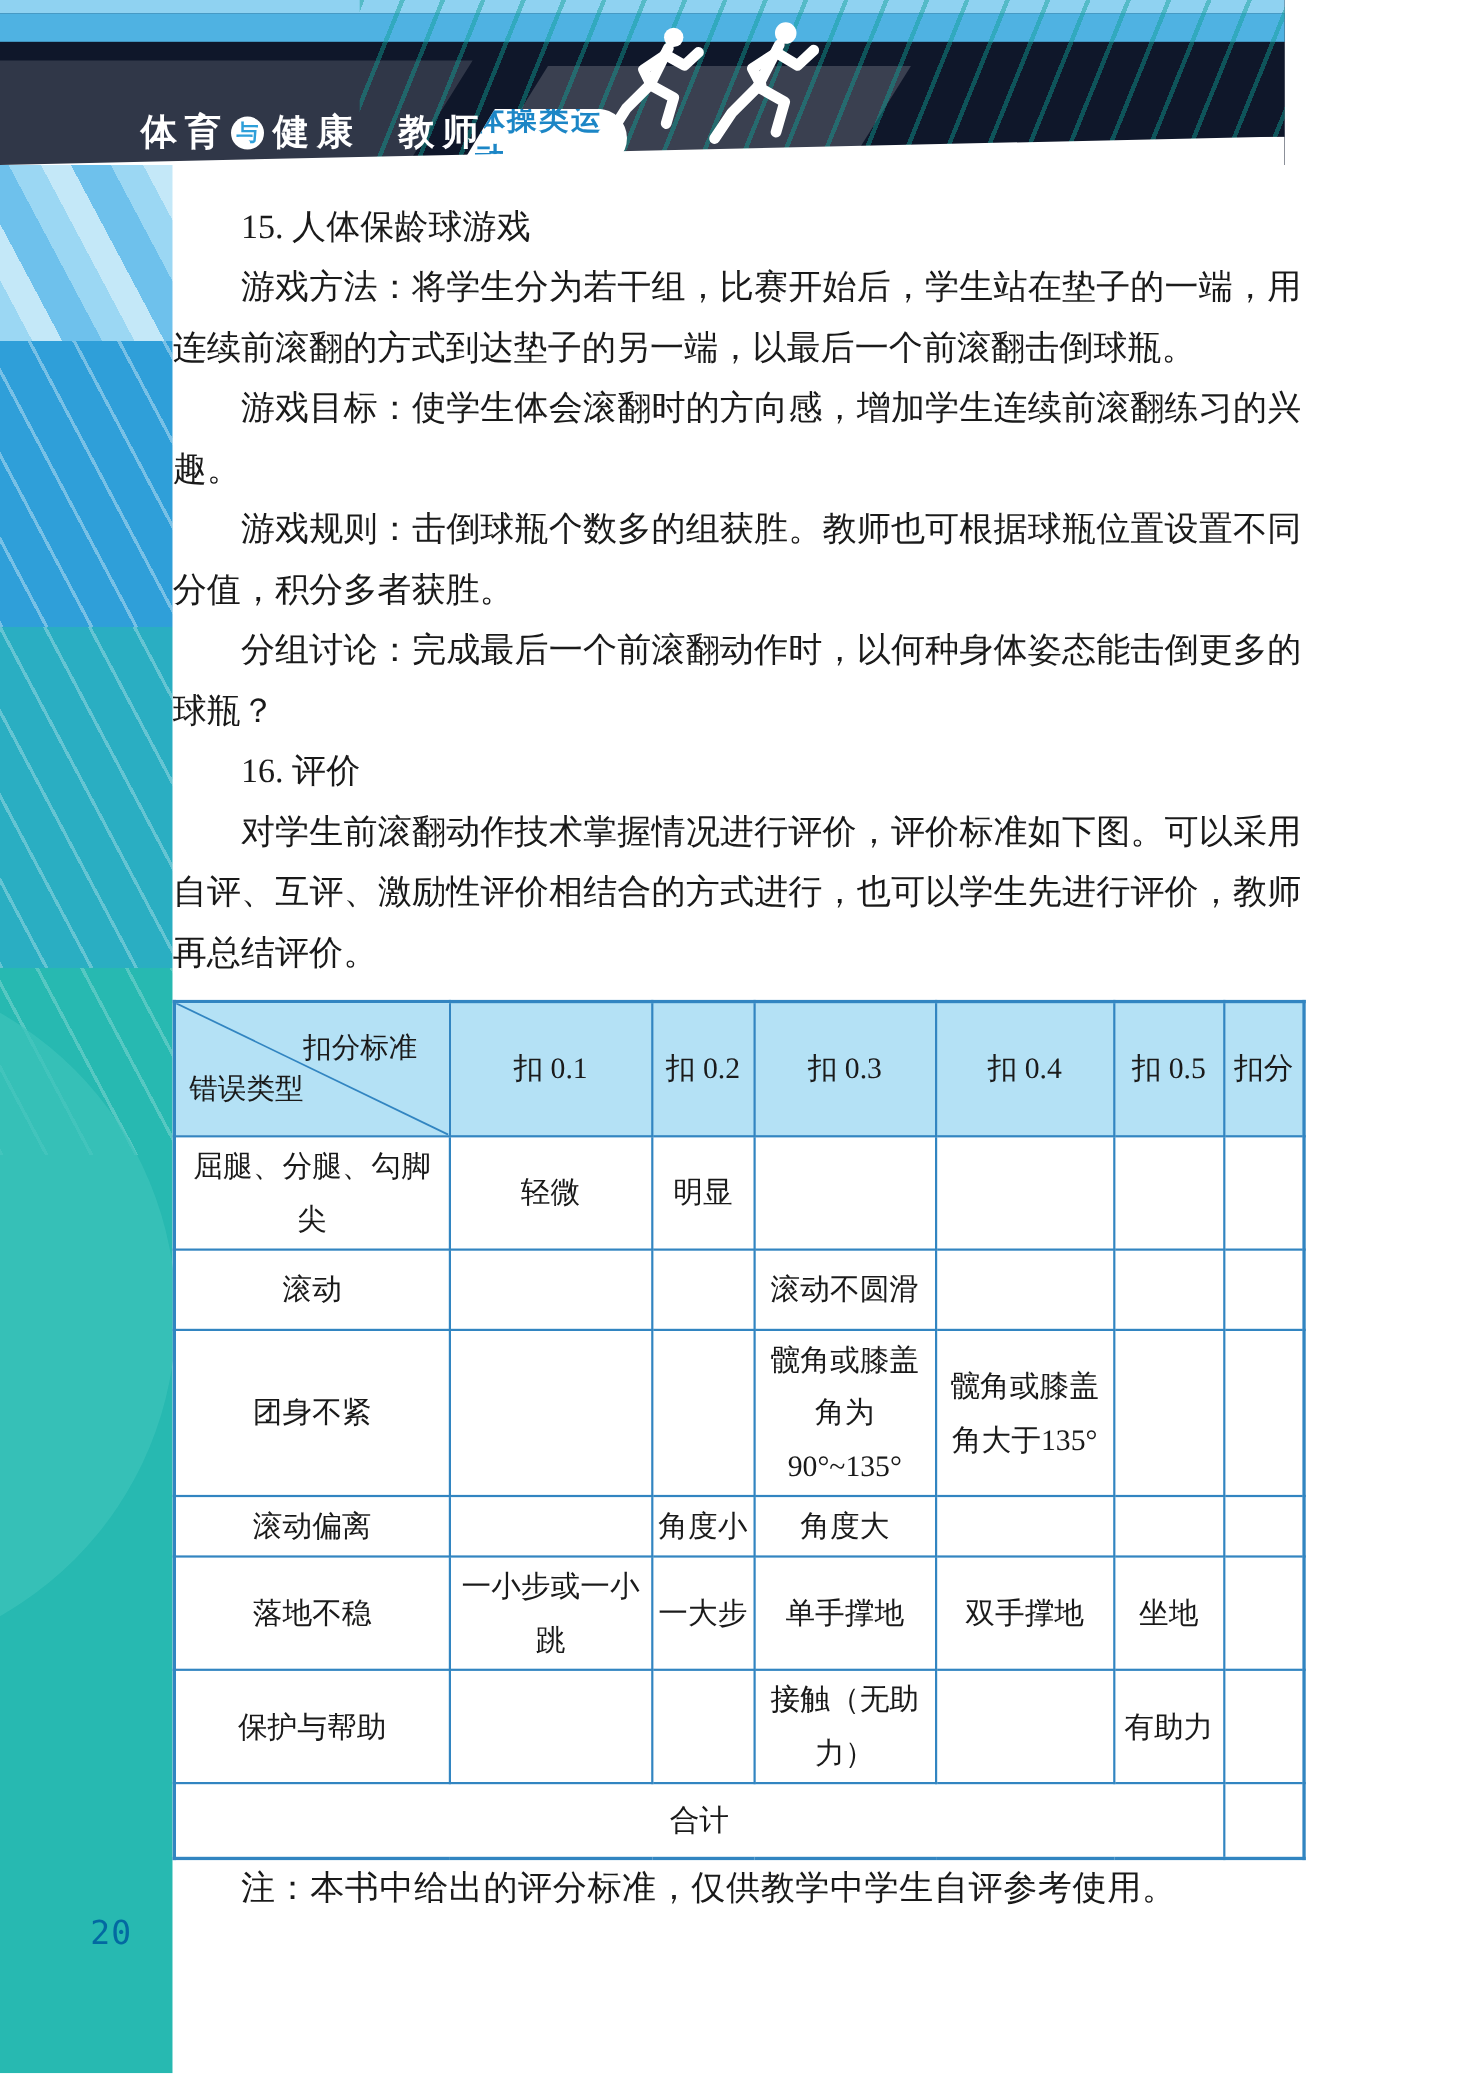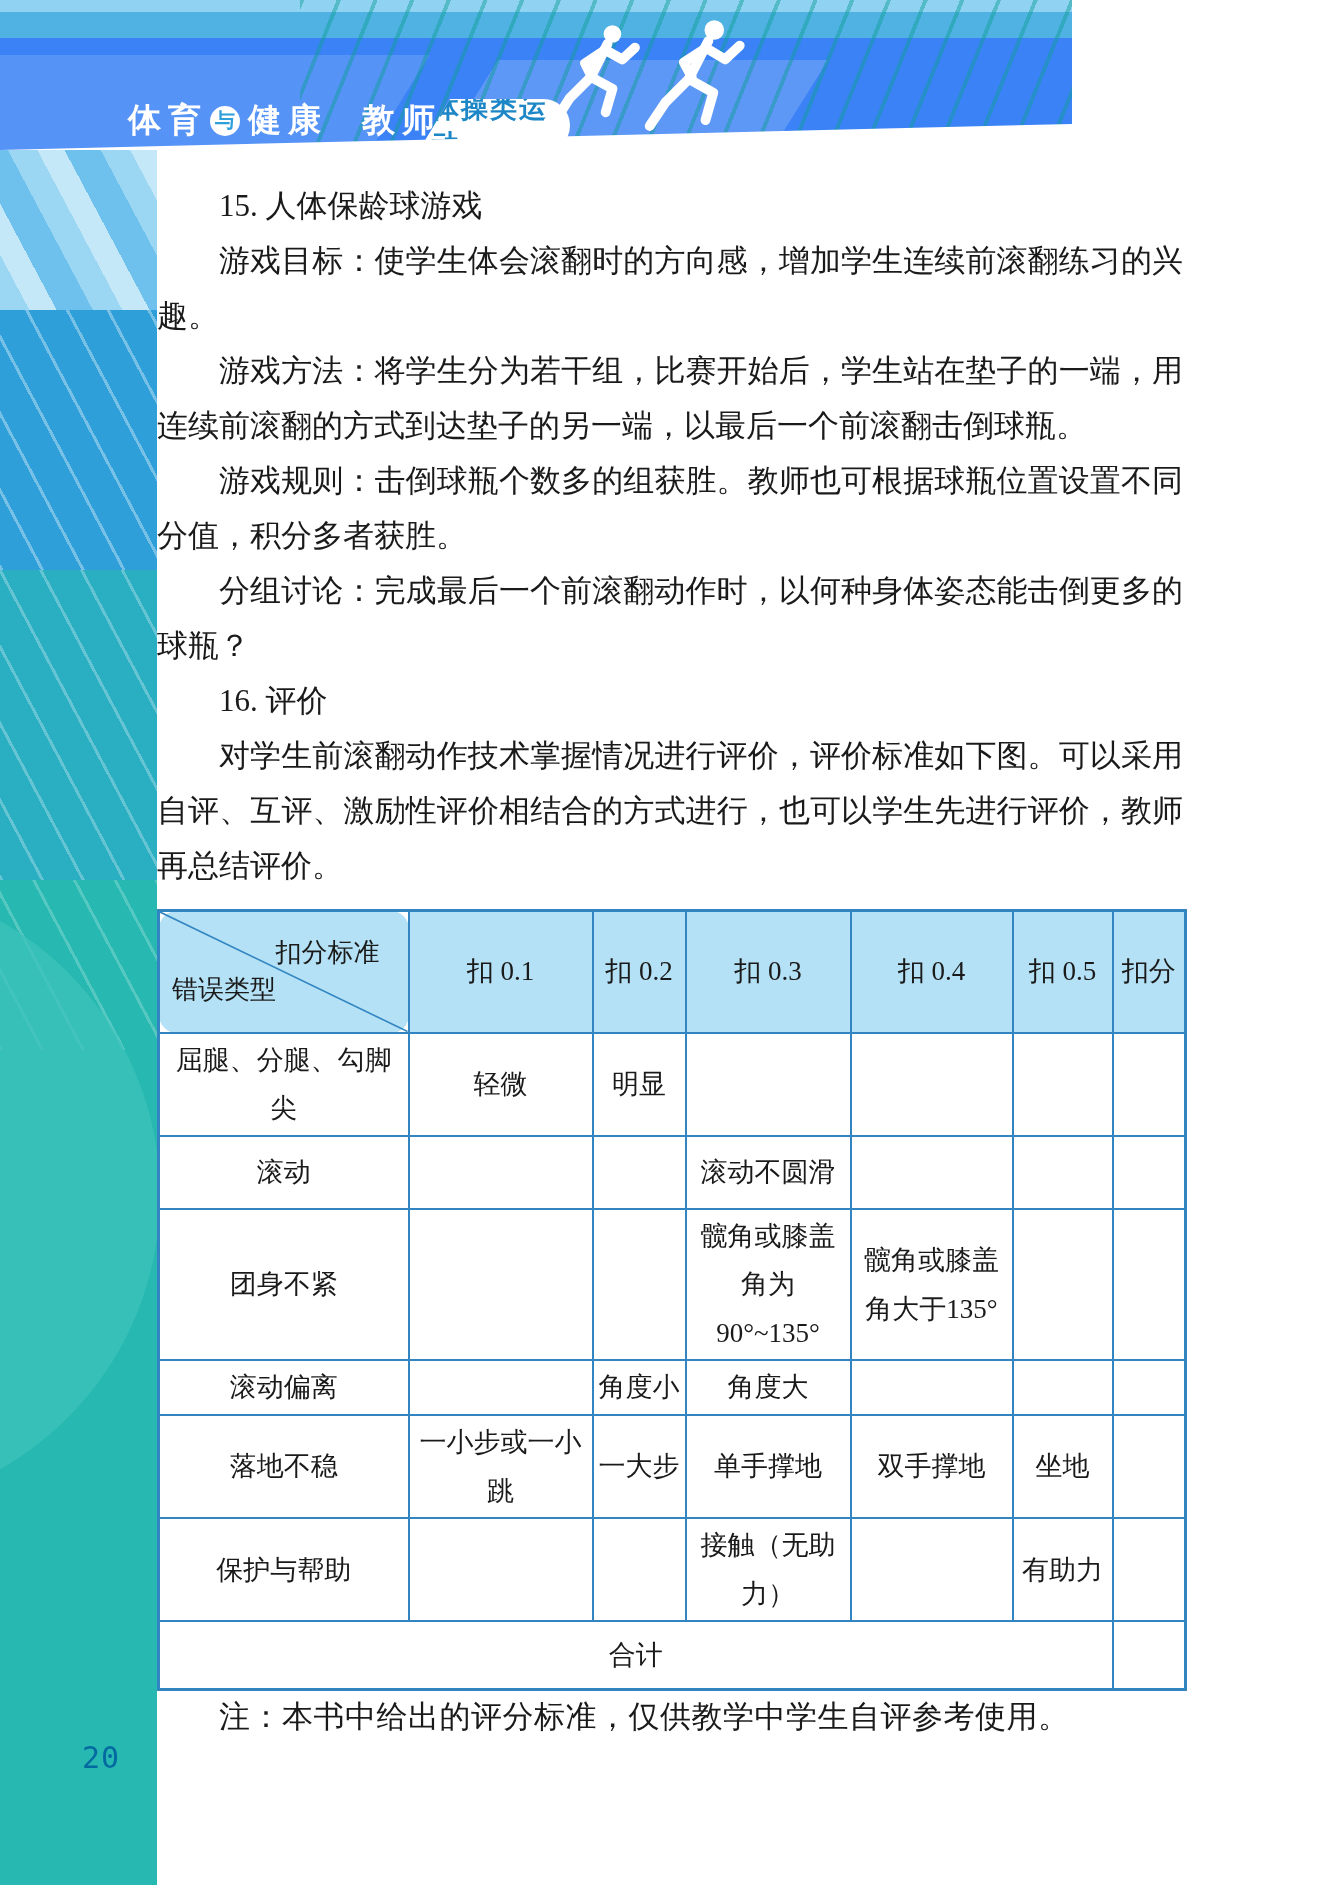--- a/index.html
+++ b/index.html
@@ -2,21 +2,21 @@
 <html><head>
 <meta charset="utf-8">
 <style>
   html,body{margin:0;padding:0;}
   .page{
     position:relative; width:1332px; height:1885px; background:#ffffff;
     overflow:hidden; font-family:"Liberation Serif","DejaVu Serif",serif;
     color:#1a1a1a;
   }
   
-  .header{position:absolute;left:0;top:0;width:1072px;height:150px;background:#3b82f6;overflow:hidden;}
+  .header{position:absolute;left:0;top:0;width:1168px;height:150px;background:#0f172a;overflow:hidden;}
   .hdr-band-top{position:absolute;left:0;top:0;width:100%;height:12px;background:#8fd2f1;}
   .hdr-band-mid{position:absolute;left:0;top:12px;width:100%;height:26px;background:#4fb2e2;}
   .hdr-stripe{position:absolute;background:rgba(255,255,255,0.14);transform:skewX(-32deg);}
   .hdr-stripe.s1{left:-30px;top:55px;width:430px;height:95px;}
   .hdr-stripe.s2{left:470px;top:60px;width:330px;height:90px;background:rgba(255,255,255,0.18);}
   .hdr-chevrons{
     position:absolute;right:0;top:0;width:72%;height:100%;
     background:
       repeating-linear-gradient(112deg, rgba(13,158,148,0.45) 0 4px, transparent 4px 34px);
   }
@@ -74,21 +74,21 @@
   }
   table.score-table{
     border-collapse:collapse;table-layout:fixed;width:1027px;margin-top:16px;
     border:3px solid #3285c1;
   }
   table.score-table td{
     border:2px solid #3285c1;text-align:center;vertical-align:middle;
     font-size:27px;line-height:1.8;padding:2px 4px;box-sizing:border-box;
   }
   tr.thead td{background:#b4e1f5;height:122px;}
-  td.corner{position:relative;padding:0;border-radius:18px;}
+  td.corner{position:relative;padding:0;}
   td.corner svg{position:absolute;left:0;top:0;width:100%;height:100%;}
   td.corner .c-tr{position:absolute;right:28px;top:18px;font-size:26px;}
   td.corner .c-bl{position:absolute;left:12px;bottom:18px;font-size:26px;}
   tr.r1 td{height:70px;}
   tr.r2 td{height:73px;}
   tr.r3 td{height:112px;}
   tr.r4 td{height:49px;}
   tr.r5 td{height:78px;}
   tr.r6 td{height:75px;}
   tr.total td{height:68px;}
@@ -149,22 +149,22 @@
     <div class="seg seg-d">
       <div class="pinstripe"></div>
     </div>
     <div class="strip-circle"></div>
   </div>
 
   <div class="pagenum">20</div>
 
   <div class="content">
     <p>15. 人体保龄球游戏</p>
+    <p>游戏方法：将学生分为若干组，比赛开始后，学生站在垫子的一端，用连续前滚翻的方式到达垫子的另一端，以最后一个前滚翻击倒球瓶。</p>
     <p>游戏目标：使学生体会滚翻时的方向感，增加学生连续前滚翻练习的兴趣。</p>
-    <p>游戏方法：将学生分为若干组，比赛开始后，学生站在垫子的一端，用连续前滚翻的方式到达垫子的另一端，以最后一个前滚翻击倒球瓶。</p>
     <p>游戏规则：击倒球瓶个数多的组获胜。教师也可根据球瓶位置设置不同分值，积分多者获胜。</p>
     <p>分组讨论：完成最后一个前滚翻动作时，以何种身体姿态能击倒更多的球瓶？</p>
     <p>16. 评价</p>
     <p>对学生前滚翻动作技术掌握情况进行评价，评价标准如下图。可以采用自评、互评、激励性评价相结合的方式进行，也可以学生先进行评价，教师再总结评价。</p>
 
 
     <table class="score-table">
       <colgroup>
         <col style="width:250px">
           <col style="width:184px">

